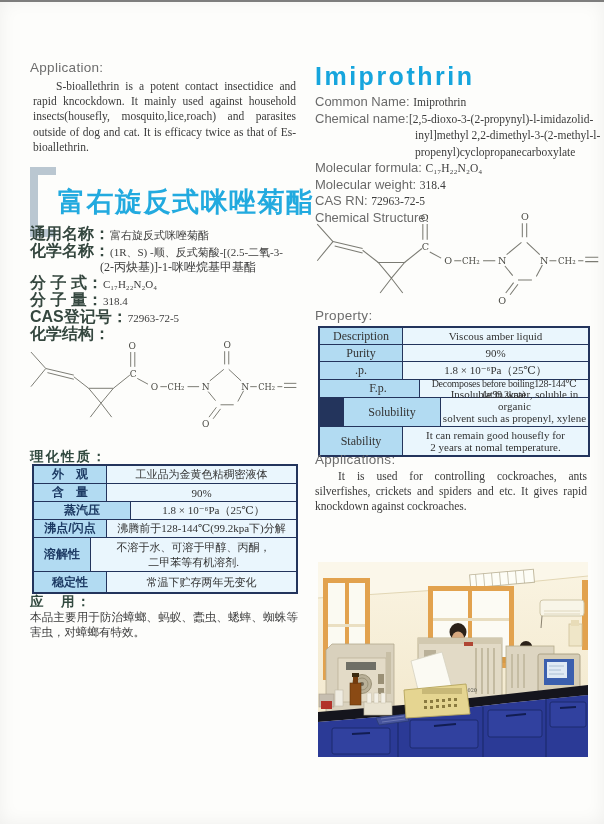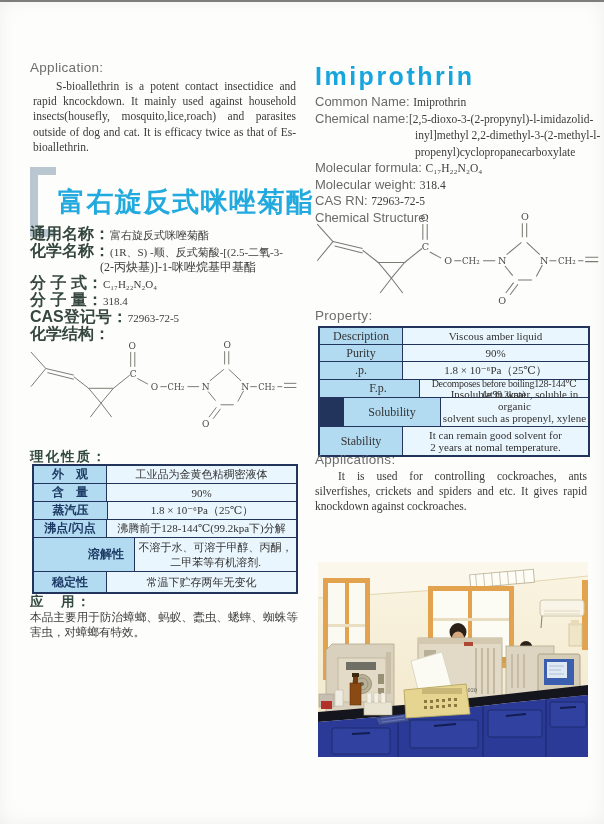--- a/index.html
+++ b/index.html
@@ -103,29 +103,29 @@
   <div class="abs tbl" style="left:32px; top:464px; width:262px;">
     <div class="trow" style="height:17px;">
         <div class="tlabel" style="width:72px;">外　观</div>
         <div class="tval">工业品为金黄色粘稠密液体</div>
       </div>
     <div class="trow" style="height:17px;">
         <div class="tlabel" style="width:72px;">含　量</div>
         <div class="tval">90%</div>
       </div>
     <div class="trow" style="height:17px;">
-        <div class="tlabel" style="width:73px;">蒸汽压</div>
+        <div class="tlabel" style="width:96px;">蒸汽压</div>
         <div class="tval uni">1.8 × 10⁻⁶Pa（25℃）</div>
       </div>
     <div class="trow" style="height:17px;">
         <div class="tlabel" style="width:72px;">沸点/闪点</div>
         <div class="tval">沸腾前于128-144℃(99.2kpa下)分解</div>
       </div>
     <div class="trow" style="height:33px;">
-        <div class="tlabel" style="width:56px;padding-left:44px;">溶解性</div>
+        <div class="tlabel" style="width:56px;">溶解性</div>
         <div class="tval">
           <div>不溶于水、可溶于甲醇、丙酮，</div>
           <div>二甲苯等有机溶剂.</div>
         </div>
       </div>
     <div class="trow" style="height:20px;">
         <div class="tlabel" style="width:72px;">稳定性</div>
         <div class="tval">常温下贮存两年无变化</div>
       </div>
   </div>
@@ -197,21 +197,21 @@
     <div class="trow" style="height:28px;">
         <div class="tlabel" style="width:96px;margin-left:24px;">Solubility</div>
         <div class="tval">
           <div>Insoluble in water, soluble in organic</div>
           <div>solvent such as propenyl, xylene and methahol.</div>
         </div>
       </div>
     <div class="trow" style="height:28px;">
         <div class="tlabel" style="width:82px;">Stability</div>
         <div class="tval">
-          <div>It can remain good solvent for</div>
+          <div>It can remain good housefly for</div>
           <div>2 years at nomal temperature.</div>
         </div>
       </div>
   </div>
 
   <div class="abs h-en" style="left:315px; top:452px;">Applications:</div>
   <div class="abs serif body-text indent" style="left:315px; top:469px; width:272px;">It is used for controlling cockroaches, ants silverfishes, crickets and spiders and etc. It gives rapid knockdown against cockroaches.</div>
 
   <svg class="abs" style="left:318px; top:562px;" width="270" height="195" viewBox="0 0 270 195">
     <defs>

